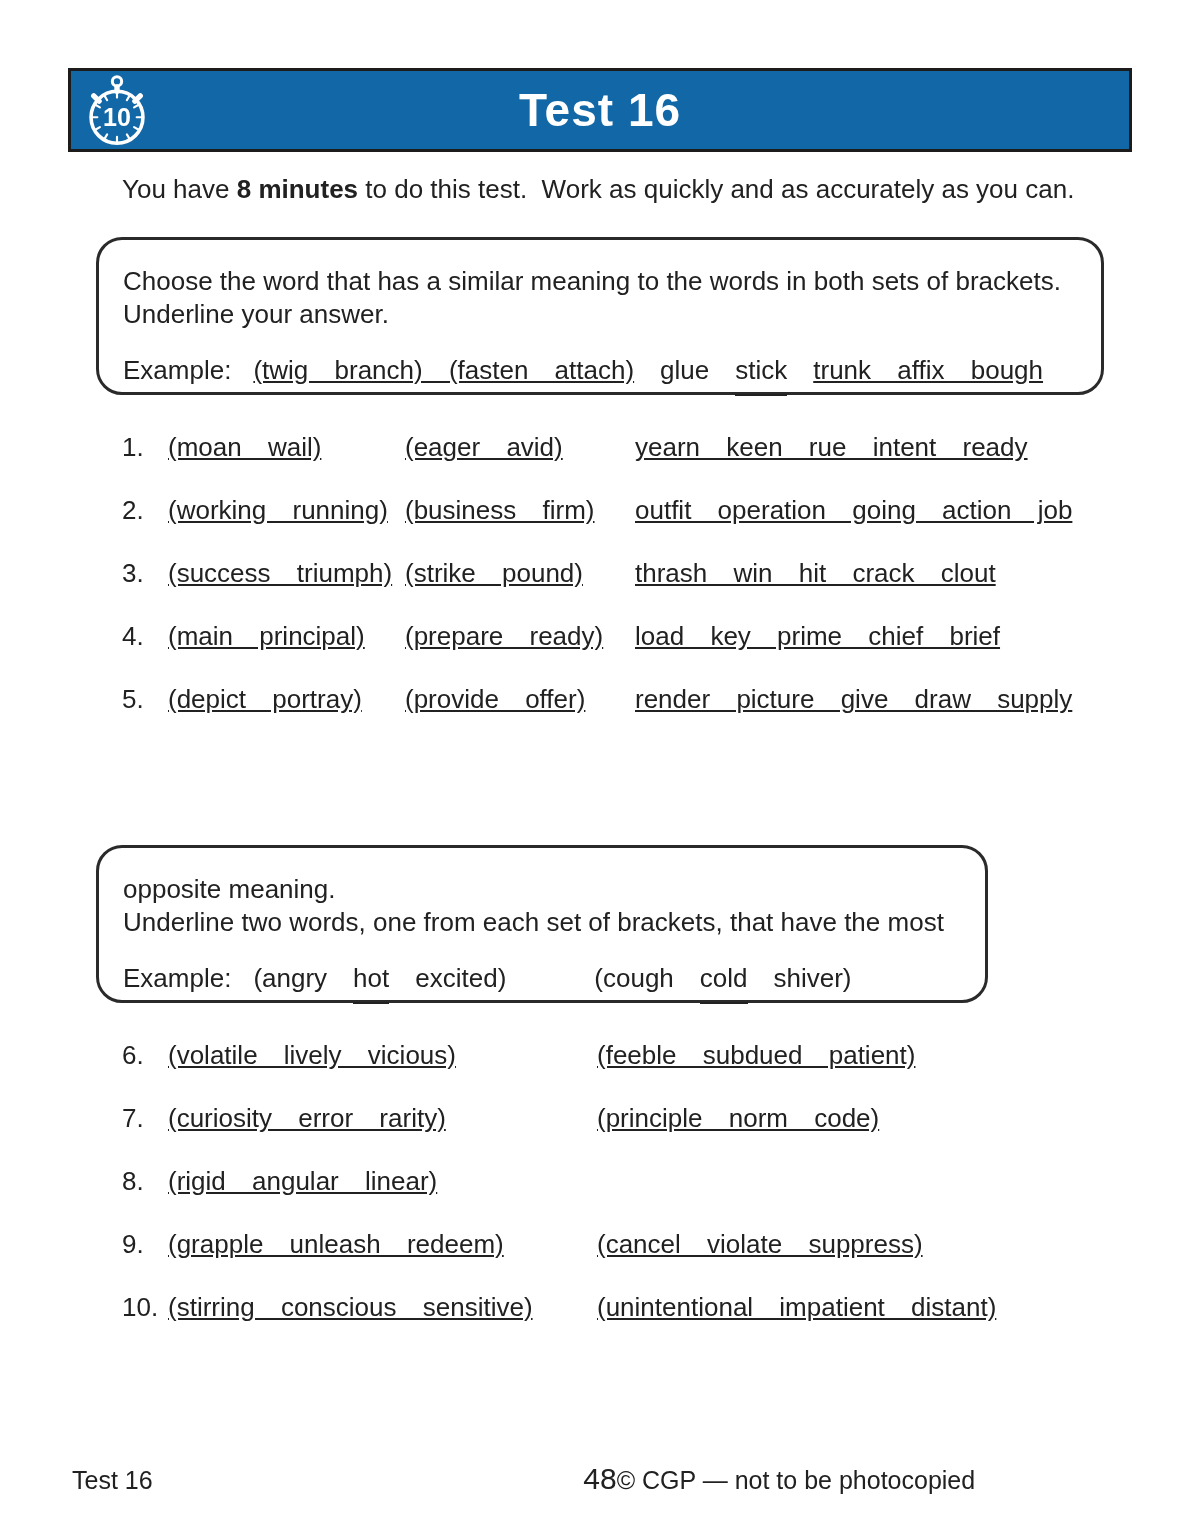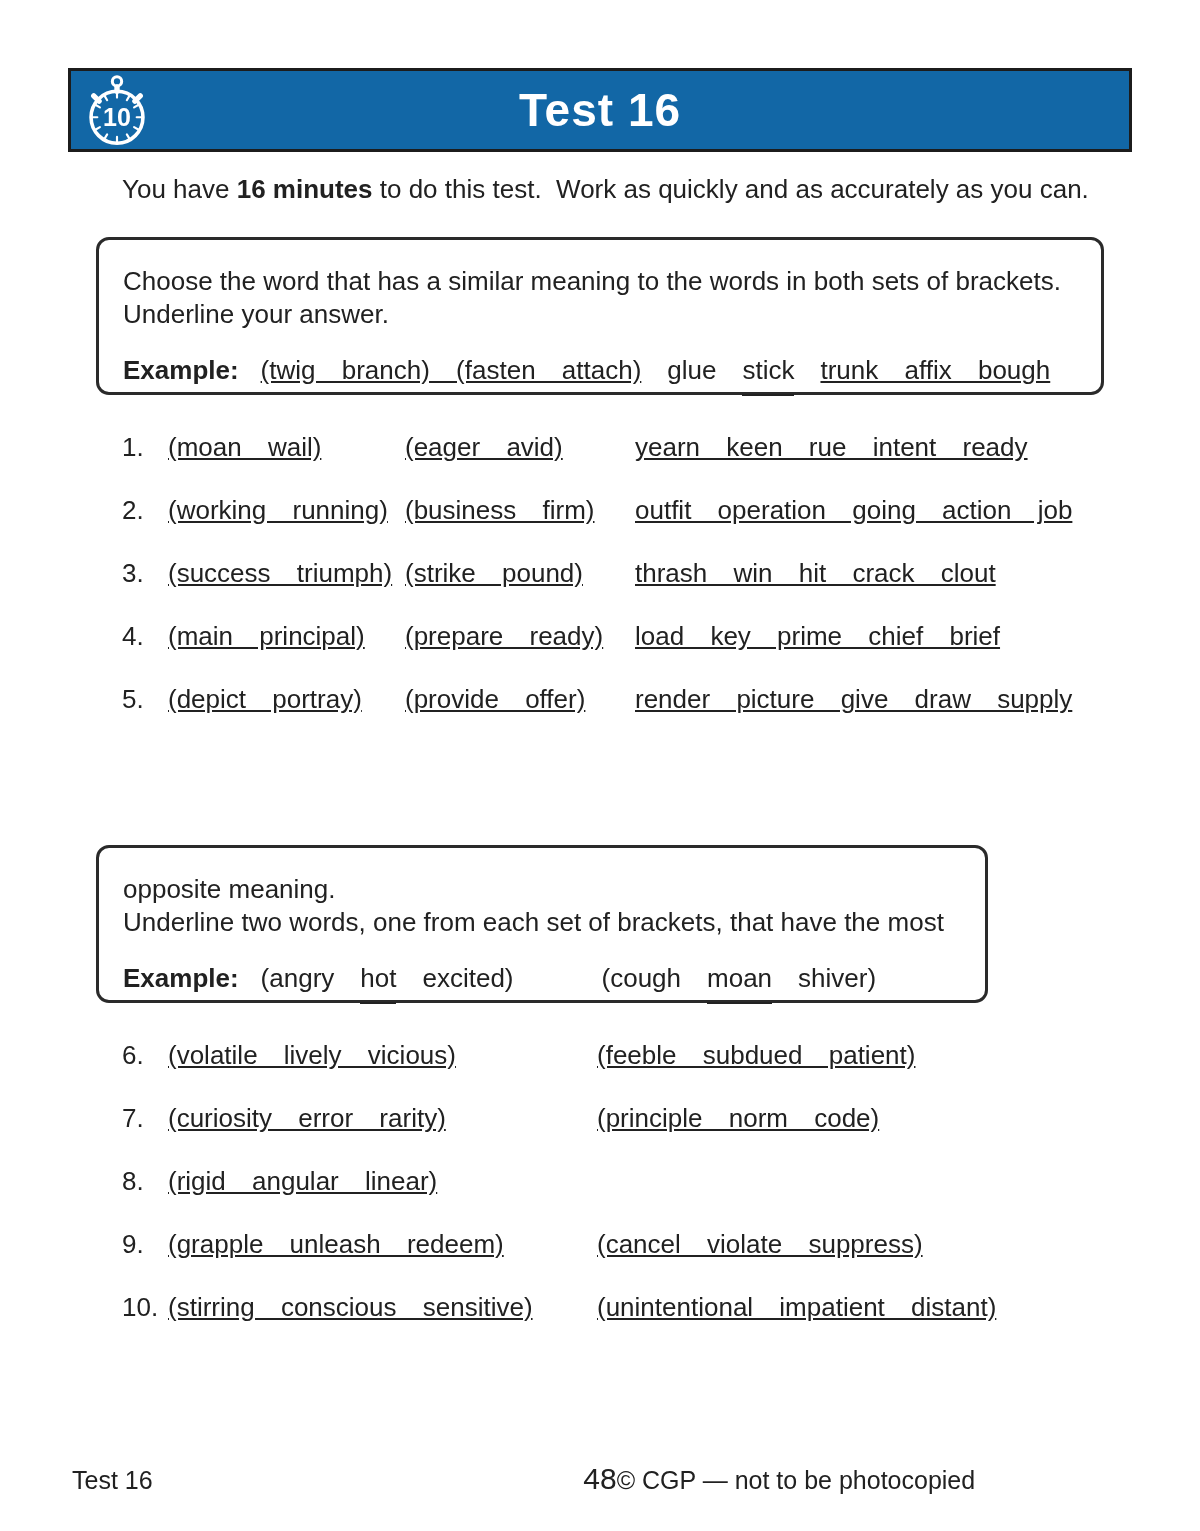--- a/index.html
+++ b/index.html
@@ -23,28 +23,28 @@
 
   
   .intro {
     position: absolute; left: 122px; top: 172px;
     font-size: 26px; line-height: 34px; white-space: pre-wrap;
   }
   .intro b { font-weight: bold; }
 
   
   .box {
-    position: absolute; border: 3px solid #2a2a2a; border-radius: 13px;
+    position: absolute; border: 3px solid #2a2a2a; border-radius: 26px;
     padding: 25px 24px; font-size: 26px;
   }
   .box1 { left: 96px; top: 237px; width: 1008px; height: 158px; }
   .box2 { left: 96px; top: 845px; width: 892px; height: 158px; }
   .ins { line-height: 33px; }
   .example { margin-top: 24px; display: flex; align-items: baseline; }
-  .ex-label { font-weight: bold; margin-right: 22px; }
+  .ex-label { font-weight: normal; margin-right: 22px; }
   .ws { word-spacing: 19px; text-decoration: underline; }
   .answer { border-bottom: 2px solid #222; padding-bottom: 8px; }
   .example .gap { margin-left: 26px; }
   .example .biggap { margin-left: 88px; }
 
   
   .questions { position: absolute; left: 122px; width: 998px; font-size: 26px; }
   .part1 { top: 430px; }
   .part2 { top: 1038px; }
   .qrow { display: flex; line-height: 34px; margin-bottom: 29px; }
@@ -89,21 +89,21 @@
           <line x1="13.8" y1="35" x2="18.9" y2="38"></line>
           <line x1="24" y1="24.8" x2="27" y2="29.9"></line>
         </g>
       </g>
       <text x="38" y="59" text-anchor="middle" font-size="28" font-weight="bold" font-family="Liberation Sans, sans-serif" fill="#ffffff">10</text>
     </svg>
   </div>
   <h1 class="title">Test 16</h1>
 </header>
 
-<p class="intro"><span>You have </span><b>16 minutes</b><span> to do this test.  Work as quickly and as accurately as you can.</span></p>
+<p class="intro"><span>You have </span><b>8 minutes</b><span> to do this test.  Work as quickly and as accurately as you can.</span></p>
 
 <section class="box box1">
   <div class="ins">Choose the word that has a similar meaning to the words in both sets of brackets.</div>
   <div class="ins">Underline your answer.</div>
   <div class="example">
     <span class="ex-label">Example:</span>
     <span class="ws">(twig branch) (fasten attach)</span>
     <span class="gap">glue</span>
     <span class="answer gap">stick</span>
     <span class="ws gap">trunk affix bough</span>
@@ -145,21 +145,21 @@
 
 <section class="box box2">
   <div class="ins">opposite meaning.</div>
   <div class="ins">Underline two words, one from each set of brackets, that have the most</div>
   <div class="example">
     <span class="ex-label">Example:</span>
     <span>(angry</span>
     <span class="answer gap">hot</span>
     <span class="gap">excited)</span>
     <span class="biggap">(cough</span>
-    <span class="answer gap">moan</span>
+    <span class="answer gap">cold</span>
     <span class="gap">shiver)</span>
   </div>
 </section>
 
 <div class="questions part2">
   <div class="qrow">
     <span class="qnum">6.</span>
     <span class="qg1 ws">(volatile lively vicious)</span>
     <span class="qg2 ws">(feeble subdued patient)</span>
   </div>

